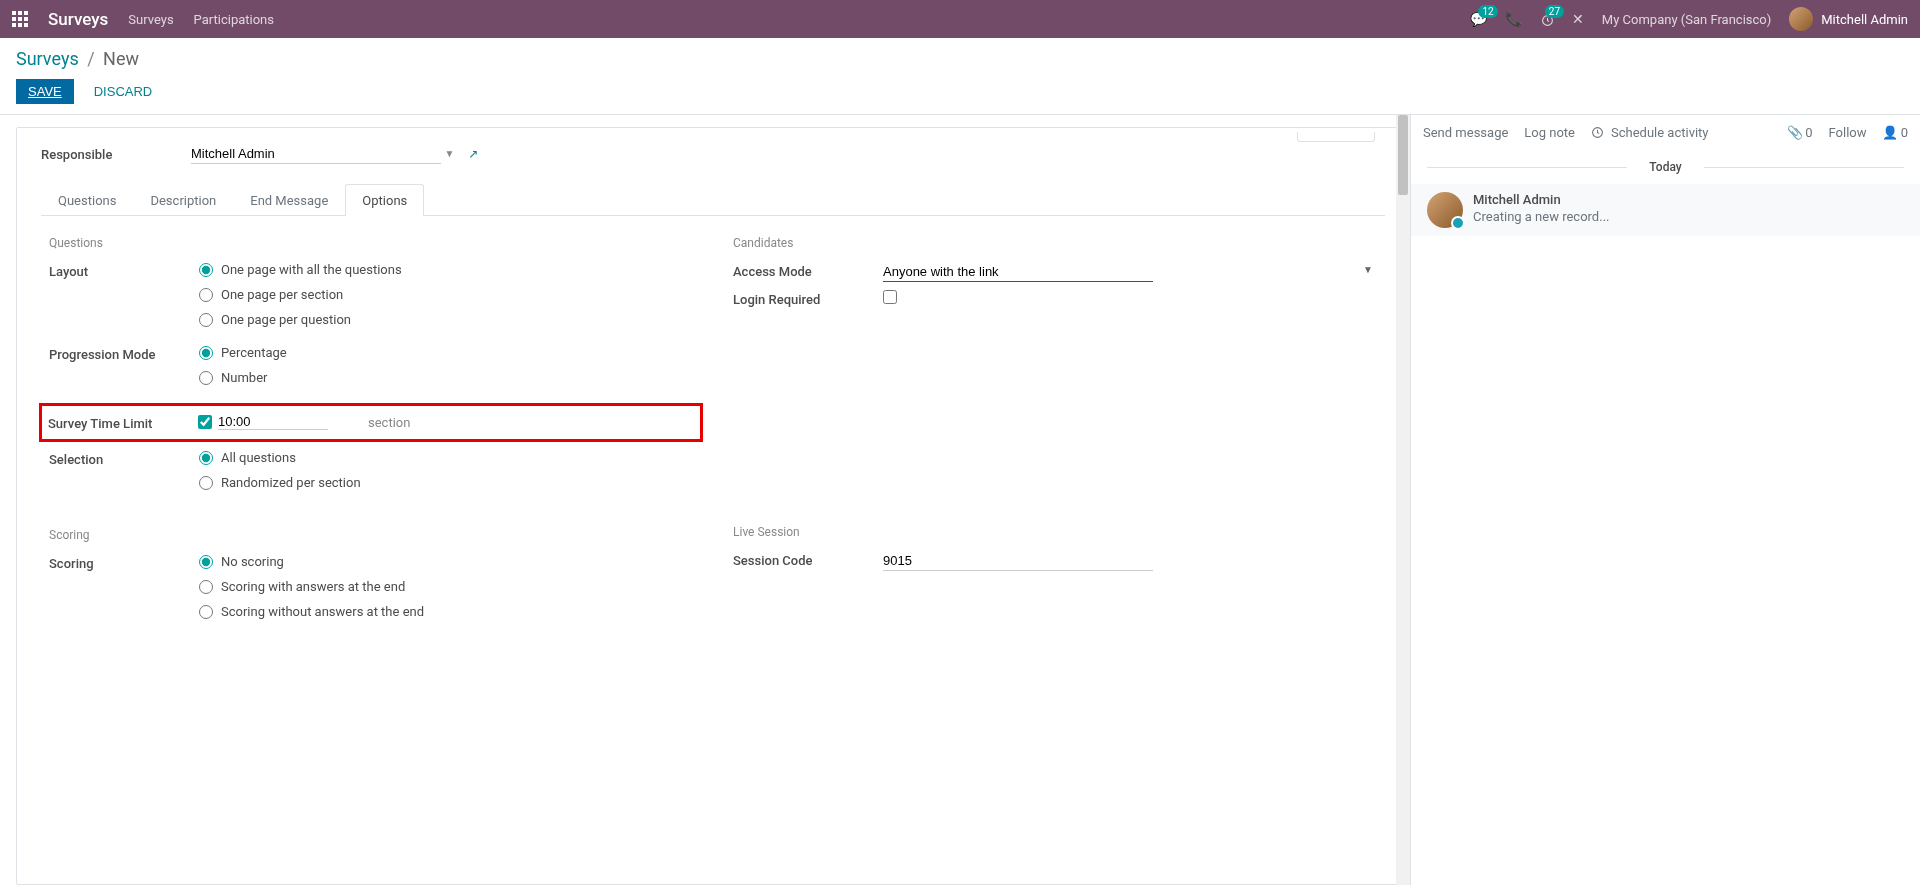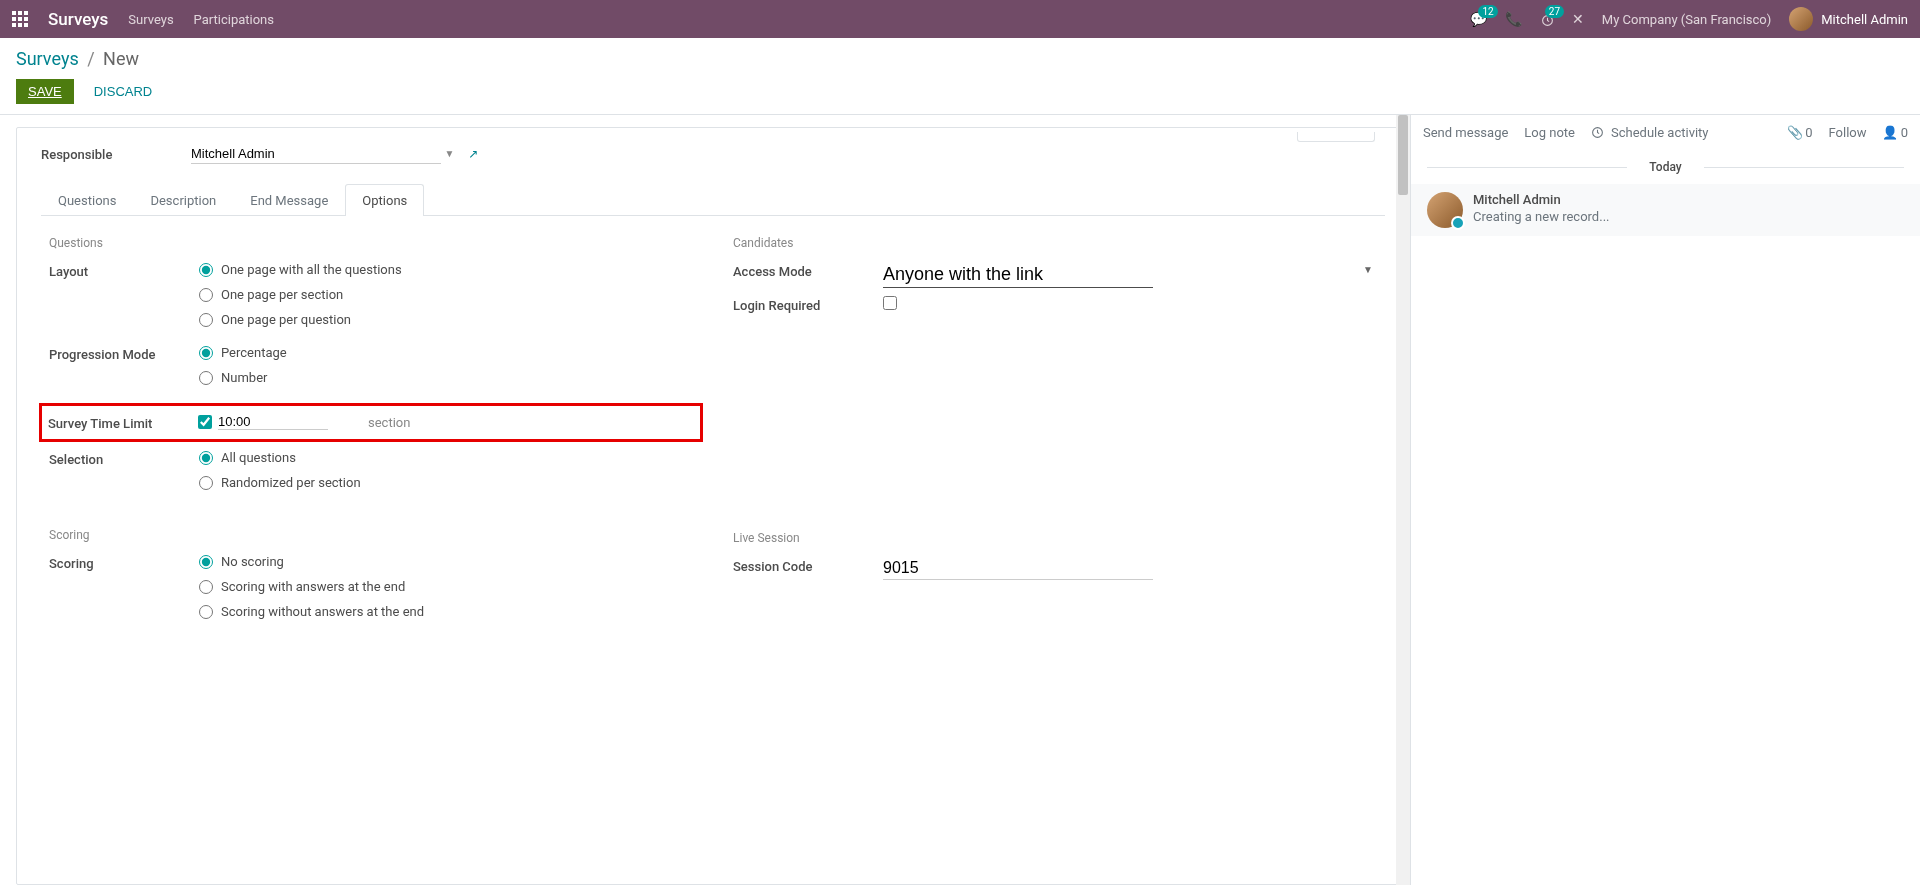--- a/index.html
+++ b/index.html
@@ -19,21 +19,21 @@
 .user-block { display: flex; align-items: center; gap: 8px; cursor: pointer; }
 
 
 .control-panel { padding: 10px 16px; border-bottom: 1px solid #dee2e6; }
 .breadcrumb { font-size: 18px; margin-bottom: 10px; }
 .breadcrumb a { color: #00838f; text-decoration: none; }
 .breadcrumb .sep { color: #888; margin: 0 4px; }
 .breadcrumb .current { color: #666; }
 .actions { display: flex; gap: 8px; }
 .btn { padding: 5px 12px; font-size: 13px; border: none; cursor: pointer; font-weight: 500; }
-.btn-primary { background: #4d7c0f; color: #fff; text-decoration: underline; }
+.btn-primary { background: #0369a1; color: #fff; text-decoration: underline; }
 .btn-secondary { background: transparent; color: #00838f; }
 
 
 .main { display: flex; height: calc(100vh - 120px); }
 .form-area { flex: 1; padding: 12px 0 0 0; overflow: hidden; position: relative; }
 .form-sheet { border: 1px solid #dee2e6; border-radius: 2px; margin: 0 0 0 16px; background: #fff; overflow-y: auto; height: 100%; }
 .sheet-inner { padding: 16px 24px; }
 
 
 .field-row { display: flex; align-items: center; margin-bottom: 10px; }
@@ -53,22 +53,22 @@
 .col { flex: 1; }
 .section-title { font-size: 12px; color: #888; margin-bottom: 12px; }
 .opt-row { display: flex; align-items: flex-start; margin-bottom: 8px; }
 .opt-label { width: 150px; font-weight: 500; font-size: 13px; padding-top: 2px; }
 .opt-value { flex: 1; }
 .radio-group label, .checkbox-label { display: flex; align-items: center; gap: 8px; font-size: 13px; color: #4c4c4c; margin-bottom: 10px; cursor: pointer; }
 input[type=radio] { accent-color: #00a09d; width: 14px; height: 14px; cursor: pointer; }
 input[type=checkbox] { accent-color: #00a09d; width: 14px; height: 14px; cursor: pointer; }
 .time-input { border: none; border-bottom: 1px solid #ccc; width: 110px; font-size: 13px; margin-left: 6px; }
 .time-unit { color: #888; font-size: 13px; margin-left: 40px; }
-.select-input { border: none; border-bottom: 1px solid #4c4c4c; font-size: 18px; width: 270px; padding: 2px 0; background: transparent; cursor: pointer; }
-.text-input { border: none; border-bottom: 1px solid #ccc; font-size: 16px; width: 270px; padding: 2px 0; }
+.select-input { border: none; border-bottom: 1px solid #4c4c4c; font-size: 13px; width: 270px; padding: 2px 0; background: transparent; cursor: pointer; }
+.text-input { border: none; border-bottom: 1px solid #ccc; font-size: 13px; width: 270px; padding: 2px 0; }
 
 
 .highlight { border: 3px solid #e60000; padding: 8px 6px; margin: 0 -10px 0 -10px; }
 .highlight .opt-row { margin-bottom: 0; }
 
 
 .chatter { width: 510px; border-left: 1px solid #dee2e6; display: flex; flex-direction: column; }
 .chatter-topbar { display: flex; align-items: center; padding: 10px 12px; gap: 16px; font-size: 13px; }
 .chatter-btn { color: #6c757d; cursor: pointer; }
 .chatter-btn.icon { display: flex; align-items: center; gap: 7px; }

